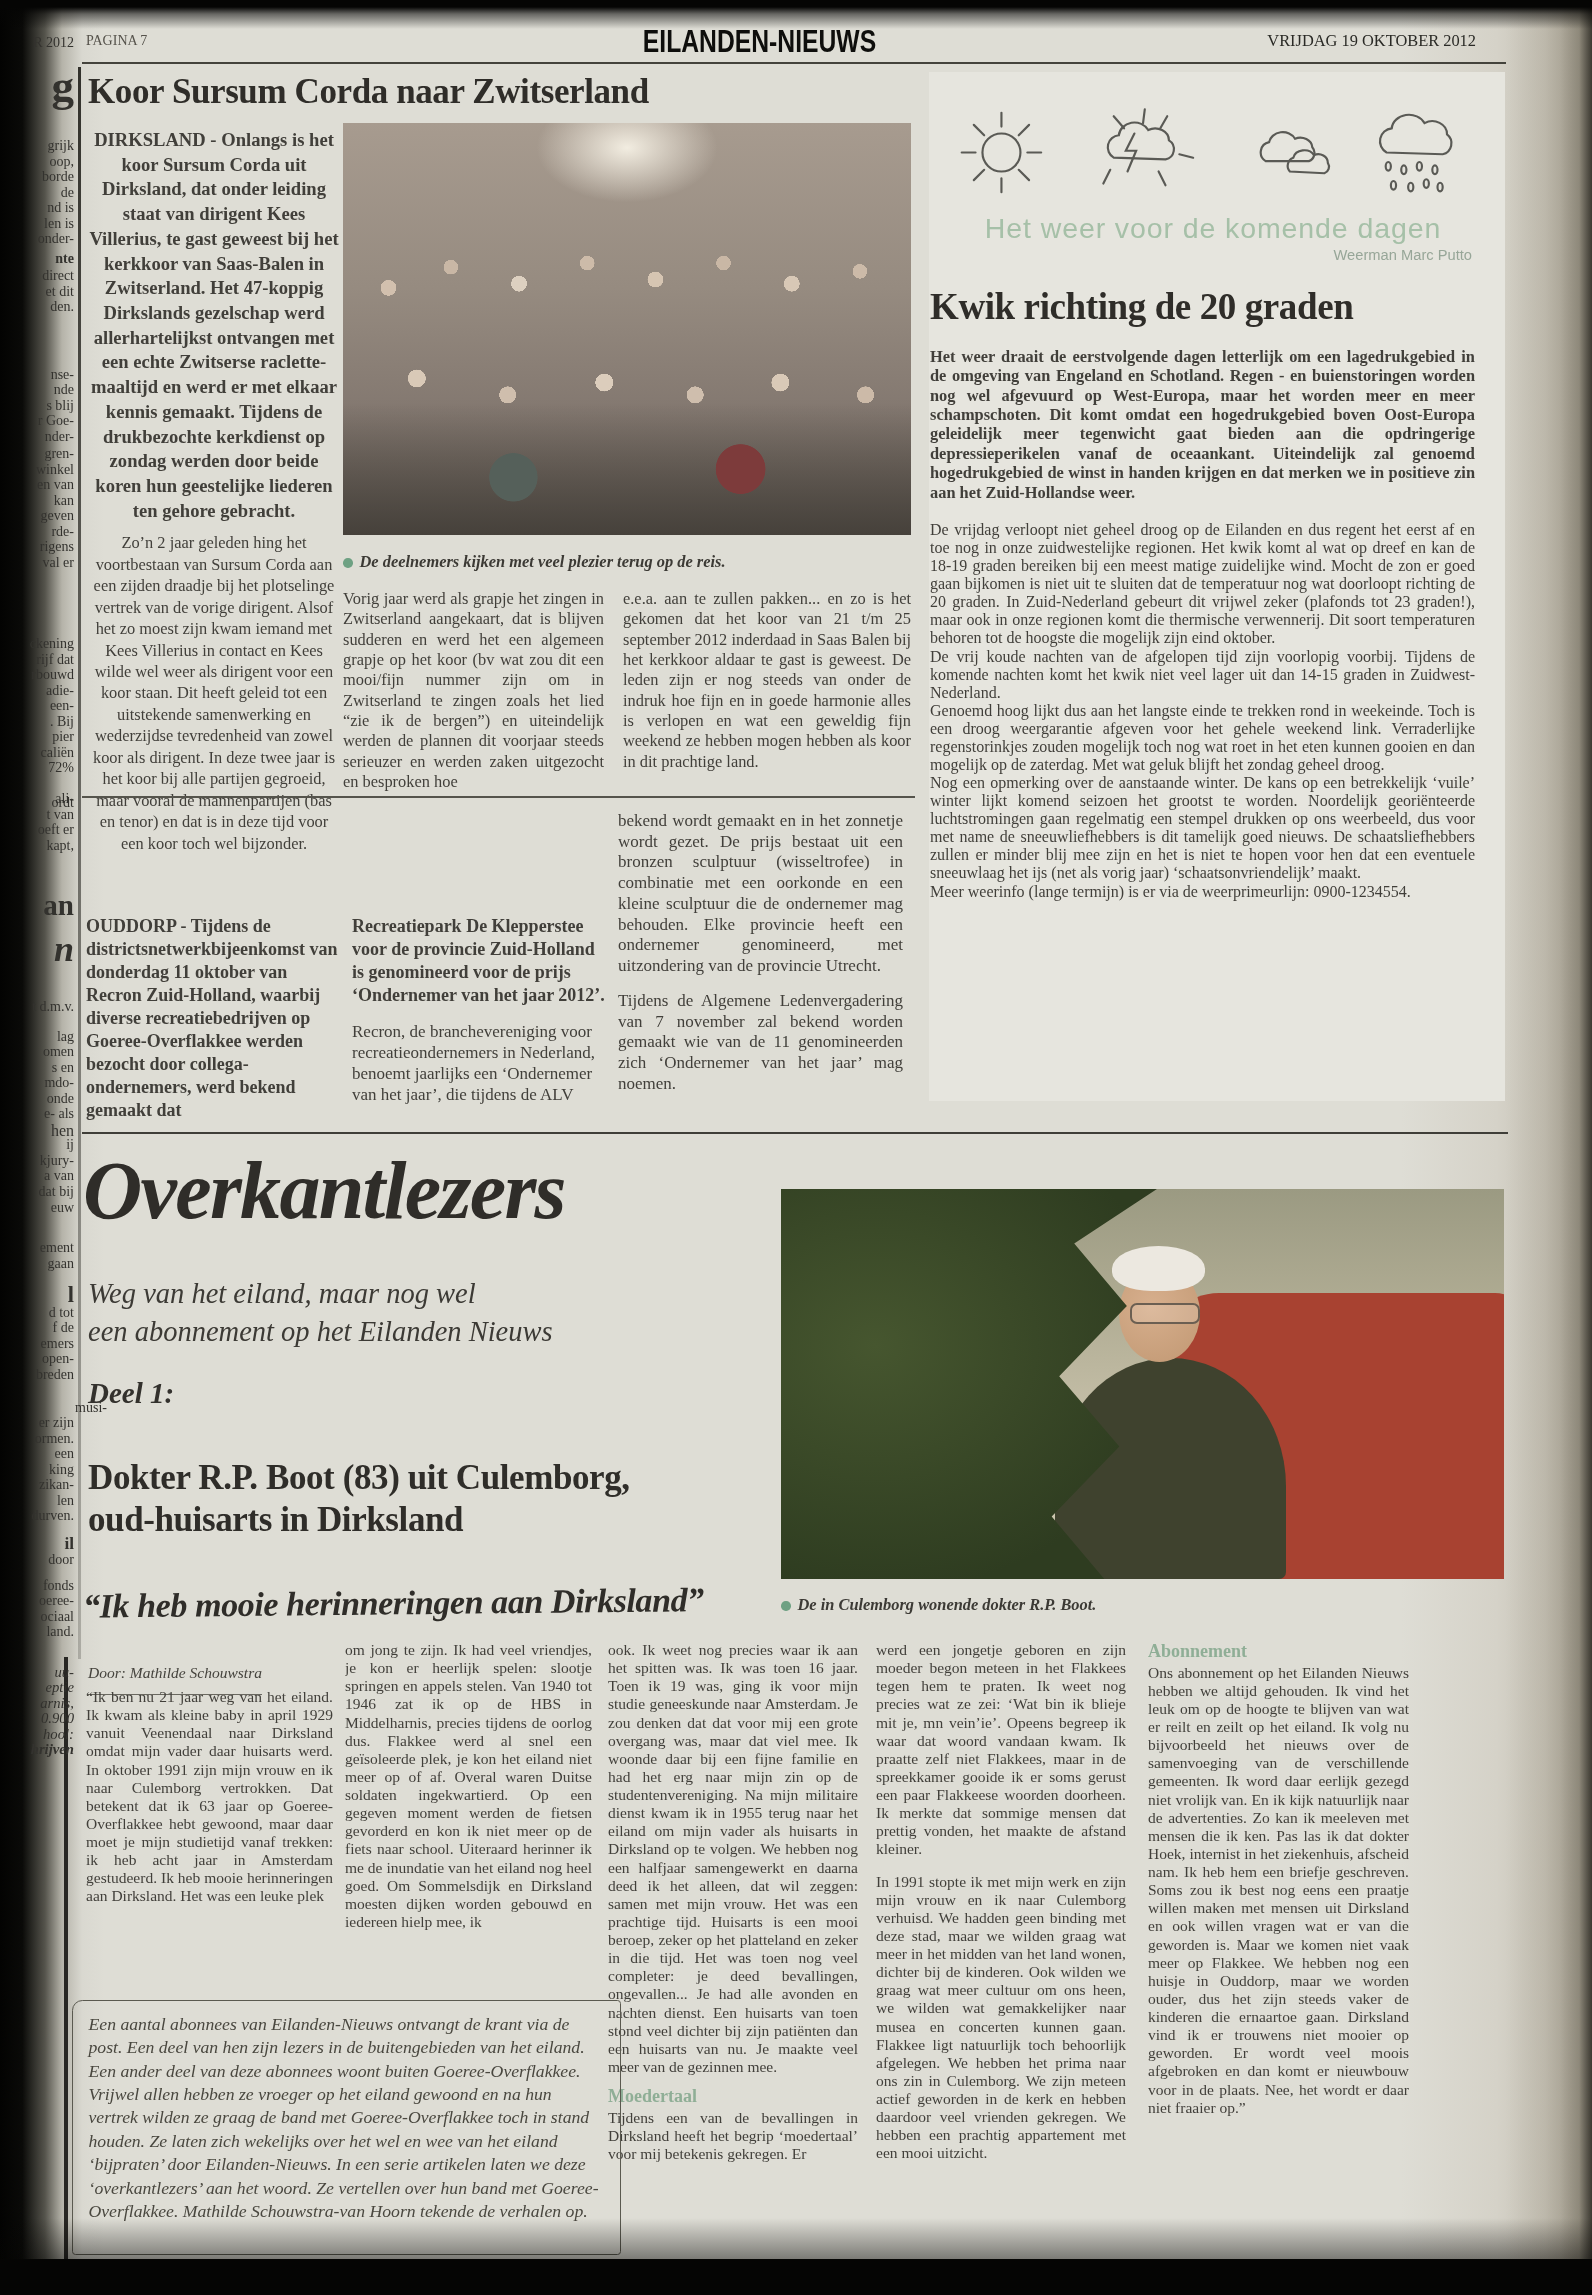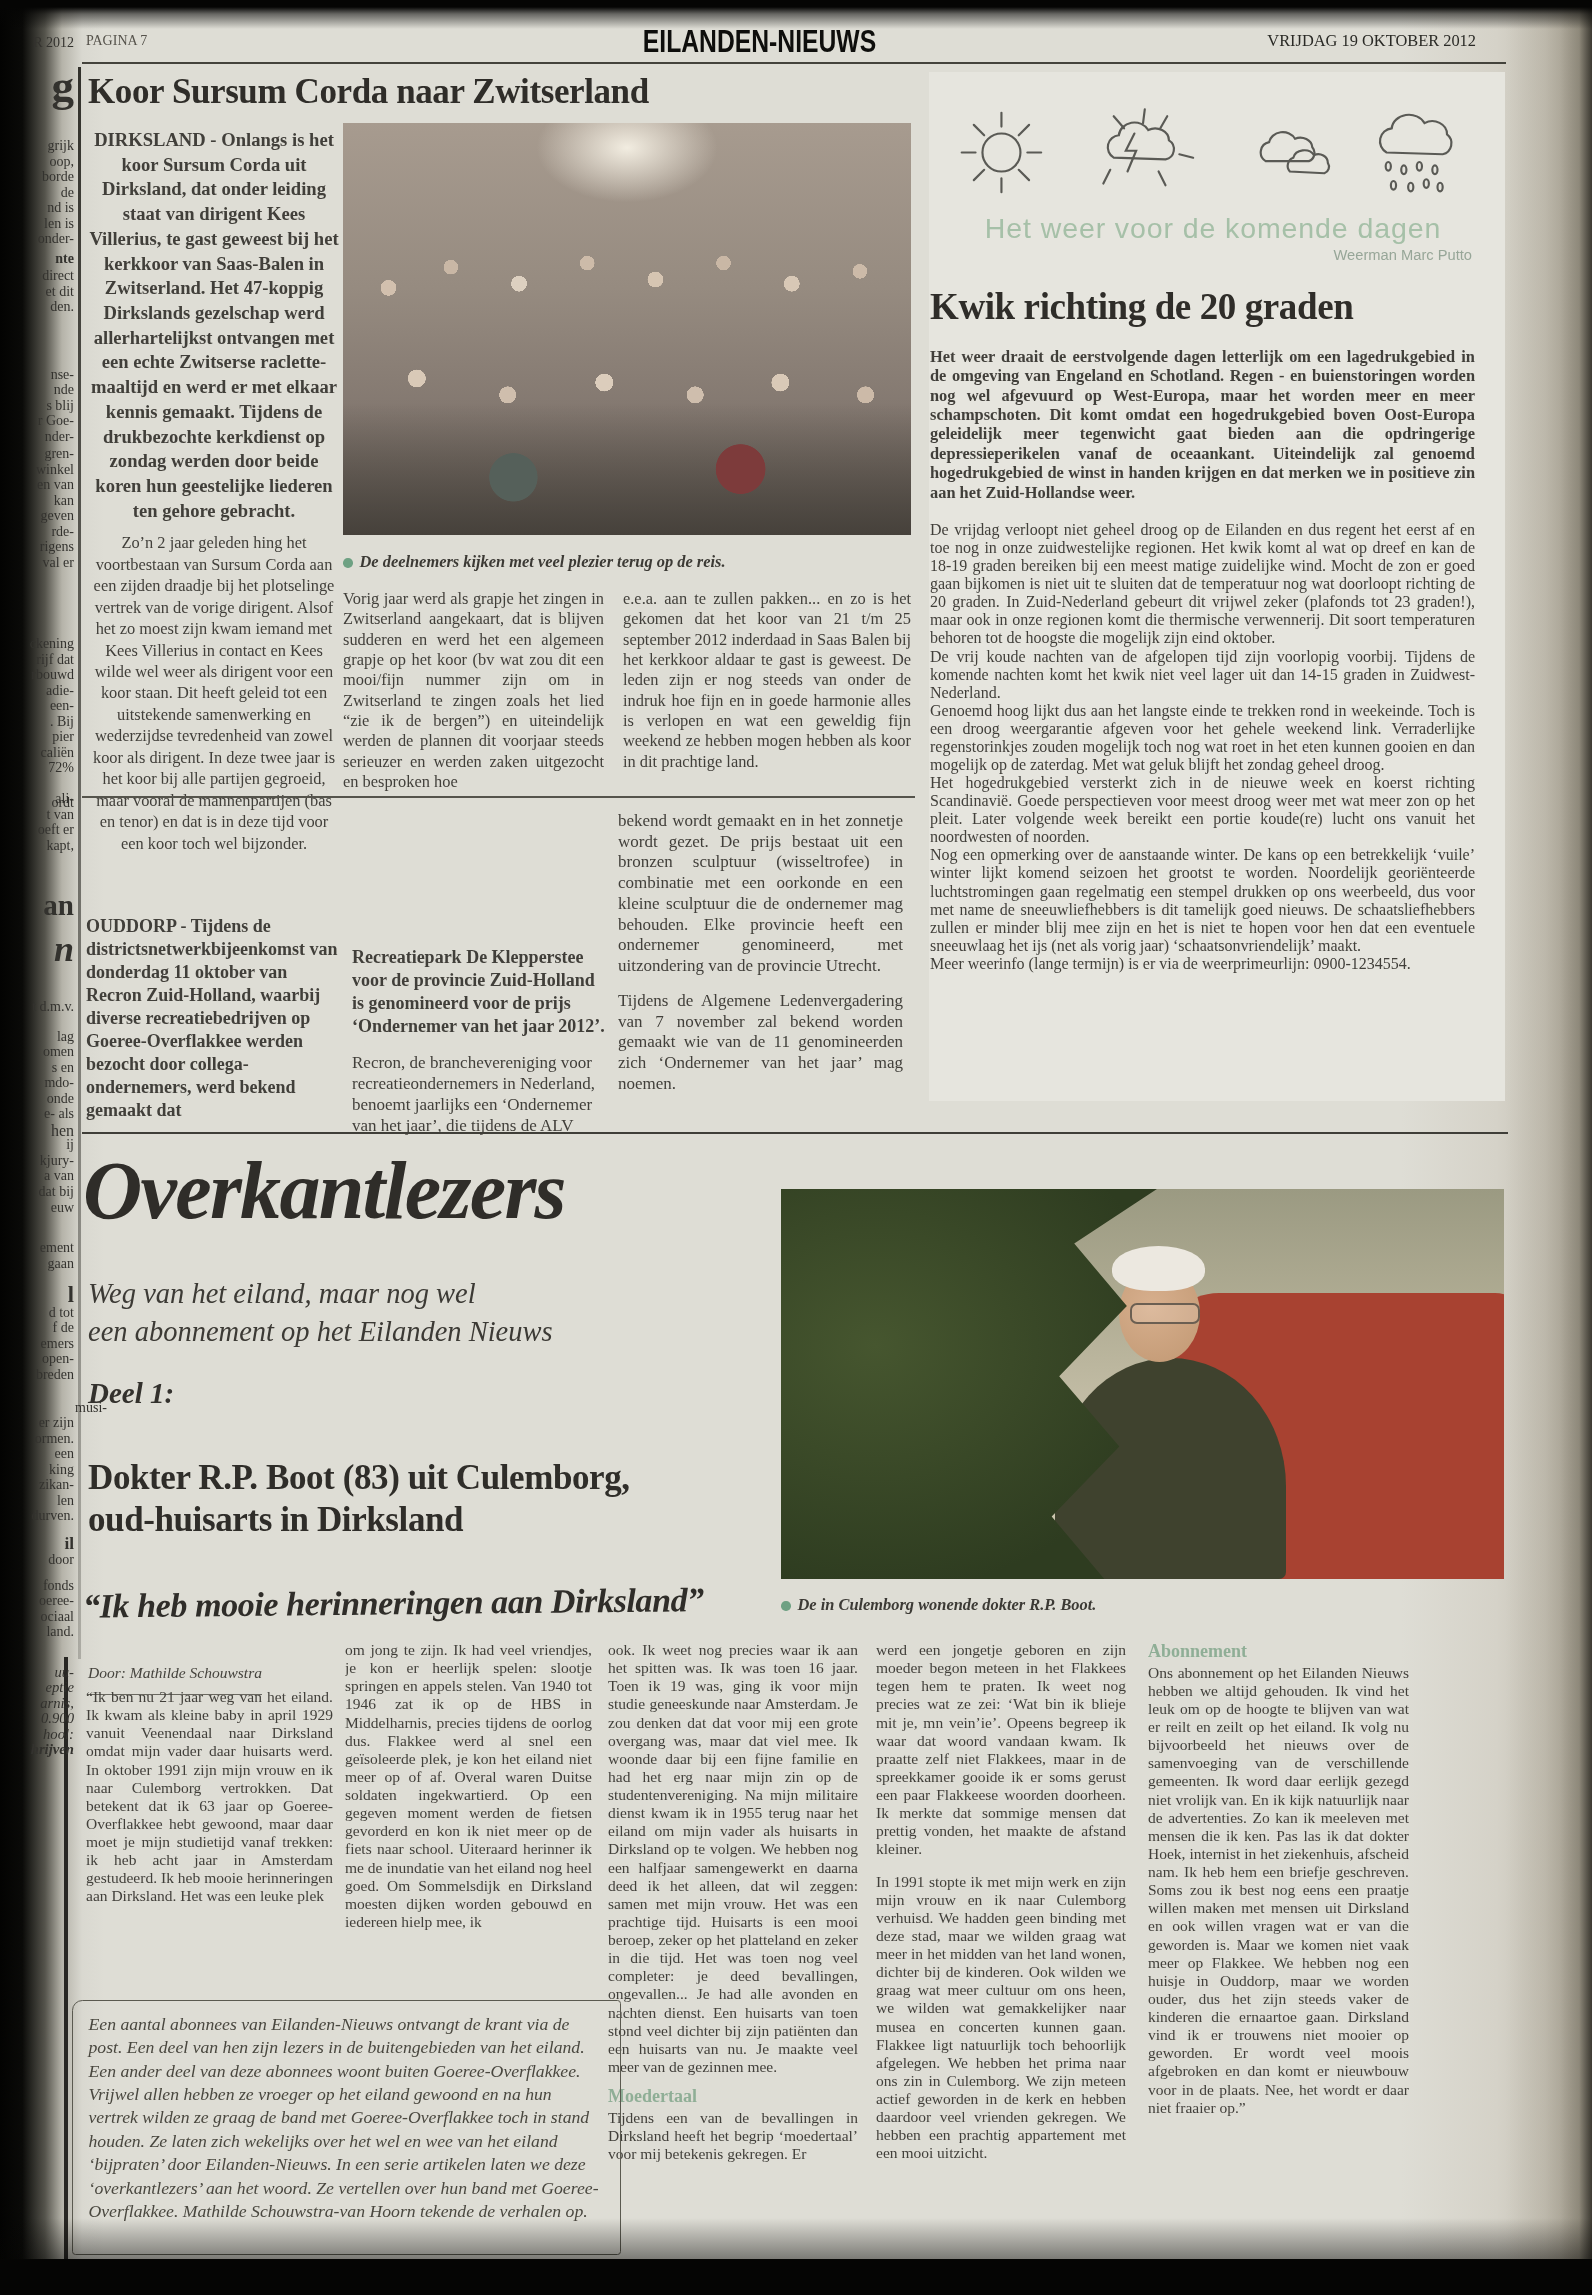--- a/index.html
+++ b/index.html
@@ -173,21 +173,21 @@
   </div>
   <div class="choir-photo"></div>
   <div class="abs" style="left:343px;top:552px;width:561px;font-size:16.4px;z-index:10;">
     <span class="bullet"></span><span class="caption">De deelnemers kijken met veel plezier terug op de reis.</span>
   </div>
   <div class="abs just" style="left:343px;top:589px;width:261px;font-size:16.4px;line-height:1.24;z-index:10;">Vorig jaar werd als grapje het zingen in Zwitserland aangekaart, dat is blijven sudderen en werd het een algemeen grapje op het koor (bv wat zou dit een mooi/fijn nummer zijn om in Zwitserland te zingen zoals het lied “zie ik de bergen”) en uiteindelijk werden de plannen dit voorjaar steeds serieuzer en werden zaken uitgezocht en besproken hoe</div>
   <div class="abs just" style="left:623px;top:589px;width:288px;font-size:16.4px;line-height:1.24;z-index:10;">e.e.a. aan te zullen pakken... en zo is het gekomen dat het koor van 21 t/m 25 september 2012 inderdaad in Saas Balen bij het kerkkoor aldaar te gast is geweest. De leden zijn er nog steeds van onder de indruk hoe fijn en in goede harmonie alles is verlopen en wat een geweldig fijn weekend ze hebben mogen hebben als koor in dit prachtige land.</div>
   <div class="rule" style="left:82px;top:796px;width:833px;height:1.7px;background:#55544c;"></div>
 
   <div class="abs b" style="left:86px;top:915px;width:254px;font-size:18px;line-height:1.28;z-index:10;">OUDDORP - Tijdens de districtsnetwerkbijeenkomst van donderdag 11 oktober van Recron Zuid-Holland, waarbij diverse recreatiebedrijven op Goeree-Overflakkee werden bezocht door collega-ondernemers, werd bekend gemaakt dat</div>
-  <div class="abs" style="left:352px;top:946px;width:254px;z-index:10;">
+  <div class="abs" style="left:352px;top:915px;width:254px;z-index:10;">
     <p class="b" style="font-size:18px;line-height:1.28;">Recreatiepark De Klepperstee voor de provincie Zuid-Holland is genomineerd voor de prijs ‘Ondernemer van het jaar 2012’.</p>
     <p style="font-size:17px;line-height:1.24;margin-top:14px;">Recron, de branchevereniging voor recreatieondernemers in Nederland, benoemt jaarlijks een ‘Ondernemer van het jaar’, die tijdens de ALV</p>
   </div>
   <div class="abs" style="left:618px;top:811px;width:285px;z-index:10;">
     <p class="just" style="font-size:17px;line-height:1.22;">bekend wordt gemaakt en in het zonnetje wordt gezet. De prijs bestaat uit een bronzen sculptuur (wisseltrofee) in combinatie met een oorkonde en een kleine sculptuur die de ondernemer mag behouden. Elke provincie heeft een ondernemer genomineerd, met uitzondering van de provincie Utrecht.</p>
     <p class="just" style="font-size:17px;line-height:1.22;margin-top:14px;">Tijdens de Algemene Ledenvergadering van 7 november zal bekend worden gemaakt wie van de 11 genomineerden zich ‘Ondernemer van het jaar’ mag noemen.</p>
   </div>
 
   <div class="weather-panel"></div>
   <svg class="abs" style="left:941px;top:104px;z-index:10;" width="544" height="97" viewBox="0 0 630 112" fill="none" stroke="#5a5a55" stroke-width="2.5" stroke-linecap="round">
@@ -233,21 +233,20 @@
     </g>
   </svg>
   <div class="abs" style="left:941px;top:212px;width:544px;text-align:center;font-family:'Liberation Sans',sans-serif;font-size:28.5px;color:#a6c0a8;letter-spacing:0.9px;z-index:10;">Het weer voor de komende dagen</div>
   <div class="abs" style="left:941px;top:247px;width:531px;text-align:right;font-family:'Liberation Sans',sans-serif;font-size:14.7px;color:#97a698;z-index:10;">Weerman Marc Putto</div>
   <div class="abs headline" style="left:930px;top:285px;width:570px;font-size:37px;">Kwik richting de 20 graden</div>
   <div class="abs just b" style="left:930px;top:347px;width:545px;font-size:16.4px;line-height:1.18;z-index:10;">Het weer draait de eerstvolgende dagen letterlijk om een lagedrukgebied in de omgeving van Engeland en Schotland. Regen - en buienstoringen worden nog wel afgevuurd op West-Europa, maar het worden meer en meer schampschoten. Dit komt omdat een hogedrukgebied boven Oost-Europa geleidelijk meer tegenwicht gaat bieden aan die opdringerige depressieperikelen vanaf de oceaankant. Uiteindelijk zal genoemd hogedrukgebied de winst in handen krijgen en dat merken we in positieve zin aan het Zuid-Hollandse weer.</div>
   <div class="abs just" style="left:930px;top:521px;width:545px;font-size:16px;line-height:1.13;z-index:10;height:578px;overflow:hidden;">
     <p>De vrijdag verloopt niet geheel droog op de Eilanden en dus regent het eerst af en toe nog in onze zuidwestelijke regionen. Het kwik komt al wat op dreef en kan de 18-19 graden bereiken bij een meest matige zuidelijke wind. Mocht de zon er goed gaan bijkomen is niet uit te sluiten dat de temperatuur nog wat doorloopt richting de 20 graden. In Zuid-Nederland gebeurt dit vrijwel zeker (plafonds tot 23 graden!), maar ook in onze regionen komt die thermische verwennerij. Dit soort temperaturen behoren tot de hoogste die mogelijk zijn eind oktober.</p>
     <p>De vrij koude nachten van de afgelopen tijd zijn voorlopig voorbij. Tijdens de komende nachten komt het kwik niet veel lager uit dan 14-15 graden in Zuidwest-Nederland.</p>
     <p>Genoemd hoog lijkt dus aan het langste einde te trekken rond in weekeinde. Toch is een droog weergarantie afgeven voor het gehele weekend link. Verraderlijke regenstorinkjes zouden mogelijk toch nog wat roet in het eten kunnen gooien en dan mogelijk op de zaterdag. Met wat geluk blijft het zondag geheel droog.</p>
-    <p>Het hogedrukgebied versterkt zich in de nieuwe week en koerst richting Scandinavië. Goede perspectieven voor meest droog weer met wat meer zon op het pleit. Later volgende week bereikt een portie koude(re) lucht ons vanuit het noordwesten of noorden.</p>
     <p>Nog een opmerking over de aanstaande winter. De kans op een betrekkelijk ‘vuile’ winter lijkt komend seizoen het grootst te worden. Noordelijk georiënteerde luchtstromingen gaan regelmatig een stempel drukken op ons weerbeeld, dus voor met name de sneeuwliefhebbers is dit tamelijk goed nieuws. De schaatsliefhebbers zullen er minder blij mee zijn en het is niet te hopen voor hen dat een eventuele sneeuwlaag het ijs (net als vorig jaar) ‘schaatsonvriendelijk’ maakt.</p>
     <p>Meer weerinfo (lange termijn) is er via de weerprimeurlijn: 0900-1234554.</p>
   </div>
 
   <div class="rule" style="left:82px;top:1132px;width:1426px;height:1.7px;background:#3f3e38;"></div>
 
   <div class="abs headline it" style="left:83px;top:1144px;font-size:82px;letter-spacing:-1.7px;">Overkantlezers</div>
   <div class="abs it" style="left:88px;top:1275px;font-size:28.5px;line-height:1.32;color:#3c3a35;z-index:10;">
     <span>Weg van het eiland, maar nog wel</span><br>
     <span>een abonnement op het Eilanden Nieuws</span>

